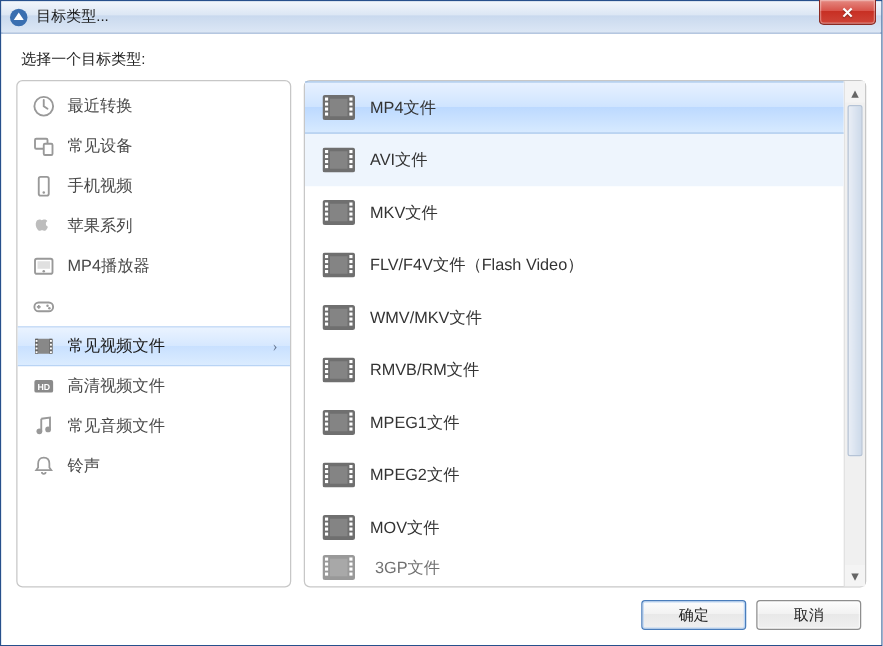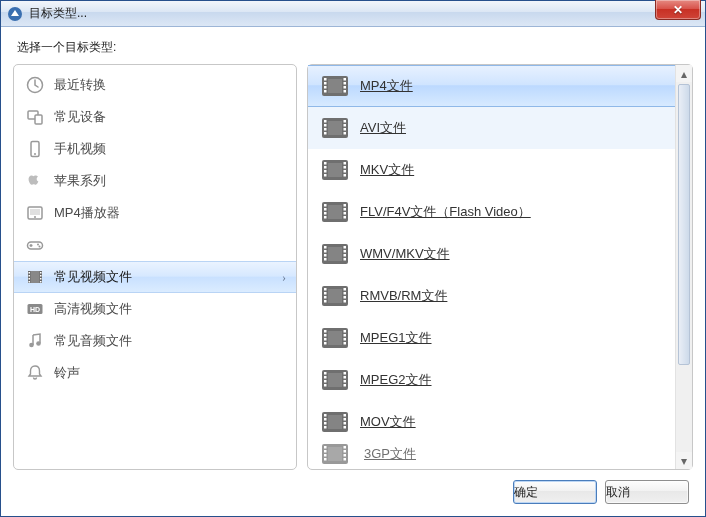--- a/index.html
+++ b/index.html
@@ -33,21 +33,21 @@
   .close-btn span { color:#fff; font-weight:bold; font-size:12px; text-shadow:0 1px 1px rgba(0,0,0,.4); }
   .client {
     flex:1; background:#fff; padding:10px 12px 12px 12px; display:flex; flex-direction:column;
   }
   .prompt { color:#222; margin:2px 0 8px 4px; }
   .panes { flex:1; display:flex; gap:10px; min-height:0; }
   .pane {
     border:1px solid #c7c7c7; border-radius:5px; background:#fff;
     position:relative; min-height:0;
   }
-  .pane-left { width:284px; padding:4px 0; }
+  .pane-left { width:220px; padding:4px 0; }
   .pane-right { flex:1; display:flex; }
   .cat-list, .fmt-list { list-style:none; margin:0; padding:0; width:100%; overflow:hidden; }
   .cat-item {
     display:flex; align-items:center; gap:10px;
     height:32px; padding:0 10px 0 12px; color:#4a4a4a;
     cursor:pointer;
   }
   .cat-item .lbl { flex:1; font-size:13px; }
   .cat-item .chev { color:#6a7a94; font-size:12px; display:none; }
   .cat-item.selected {
@@ -57,42 +57,42 @@
     font-family:Liberation Serif, serif;
   }
   .cat-item.selected .chev { display:block; }
   .cat-icon { width:18px; height:18px; display:flex; align-items:center; justify-content:center; color:#9a9a9a; }
   .cat-icon svg { width:18px; height:18px; }
   .fmt-wrap { flex:1; overflow:hidden; position:relative; display:flex; }
   .fmt-list { flex:1; }
   .fmt-item {
     display:flex; align-items:center; gap:12px;
     height:42px; padding:0 10px 0 14px;
-    color:#333; cursor:pointer;text-decoration:underline;
+    color:#333; cursor:pointer;
   }
   .fmt-item .film { width:26px; height:20px; }
   .fmt-item .flbl { font-size:13px; }
   .fmt-item.selected {
     background: linear-gradient(to bottom, #e7f1ff 0%, #cfe4ff 48%, #bcd9ff 49%, #d7eaff 100%);
     border:1px solid #8fb8e8; border-left:none; border-right:none;
   }
   .fmt-item.hover {
     background:#eef5fd;
   }
   .fmt-item.partial { height:22px; opacity:.7;gap:16px; }
   svg.film rect.body { fill:#6f6f6f; }
   svg.film rect.hole { fill:#fff; }
   .buttons {
     display:flex; justify-content:flex-end; gap:8px; padding:10px 4px 0 0;
   }
   .btn {
     min-width:84px; height:24px;
     background: linear-gradient(to bottom, #fdfdfd 0%, #f2f2f2 45%, #e8e8e8 46%, #f0f0f0 100%);
     border:1px solid #8e8e8e; border-radius:3px; color:#222;
-    display:flex; align-items:center; justify-content:flex-start; cursor:pointer;
+    display:flex; align-items:center; justify-content:center; cursor:pointer;
     box-shadow: inset 0 0 0 1px rgba(255,255,255,.6);
   }
   .btn.default {
     border-color:#4a7dbb;
     box-shadow: inset 0 0 0 1px #bcd6f4;
   }
   .scrollbar {
     width:17px; background:#f0f0f0; border-left:1px solid #e2e2e2;
     display:flex; flex-direction:column;
   }

